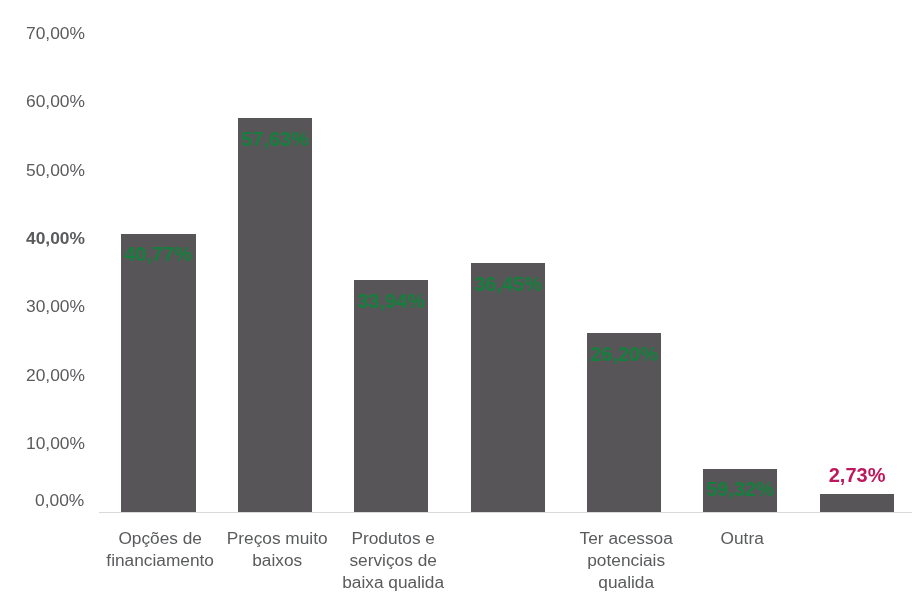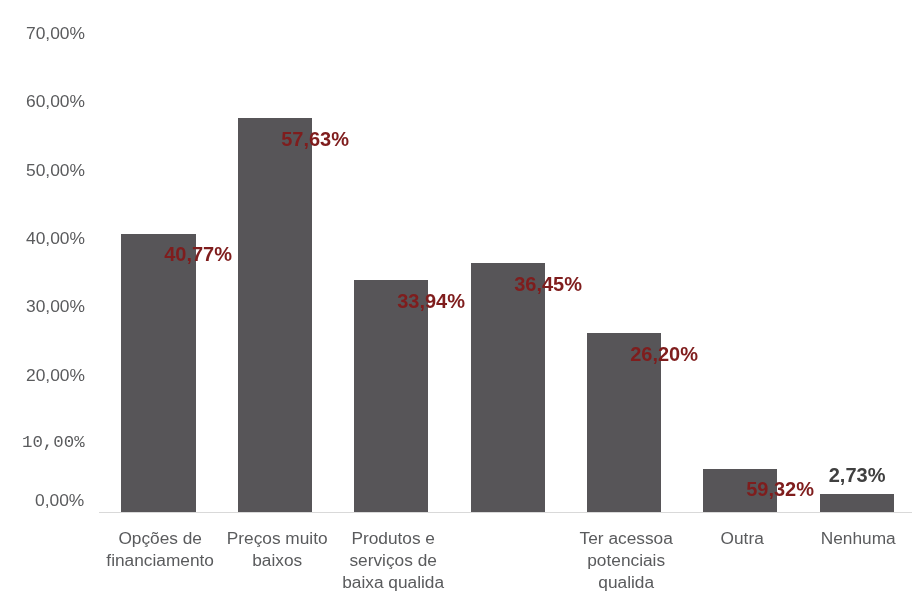--- a/index.html
+++ b/index.html
@@ -34,43 +34,43 @@
 
   
   .bar { position:absolute; background:#575558; }
 
   
   .dlabel {
     position:absolute;
     text-align:center; white-space:nowrap;
     font-size:20px; font-weight:bold;
   }
-  .dlabel.inside  { color:#7f1d1d;padding-left:40px; }
-  .dlabel.outside { color:#404040; }
+  .dlabel.inside  { color:#15803d; }
+  .dlabel.outside { color:#be185d; }
 
   
   .cat {
     position:absolute;
     text-align:center;
     font-size:17.3px; line-height:22px;
     color:#5a5b5d;
   }
 </style>
 </head>
 <body>
 
 <div id="chart">
 
   <div class="ytick" style="top: 22.7px;">70,00%</div>
   <div class="ytick" style="top: 91.1px;">60,00%</div>
   <div class="ytick" style="top: 159.5px;">50,00%</div>
-  <div class="ytick" style="top: 227.9px;">40,00%</div>
+  <div class="ytick" style="top: 227.9px; font-weight: bold;">40,00%</div>
   <div class="ytick" style="top: 296.3px;">30,00%</div>
   <div class="ytick" style="top: 364.7px;">20,00%</div>
-  <div class="ytick" style="top: 433.1px; font-family: Liberation Mono, monospace;">10,00%</div>
+  <div class="ytick" style="top: 433.1px;">10,00%</div>
   <div class="ytick" style="top: 490px;">0,00%</div>
 
   <div class="axis-line" style="top: 512.4px; background: rgb(217, 217, 217);"></div>
 
   <div class="bar" style="left: 121.475px; width: 74.2px; top: 233.533px; height: 278.867px; background: rgb(87, 85, 88);"></div>
   <div class="bar" style="left: 237.825px; width: 74.2px; top: 118.211px; height: 394.189px; background: rgb(87, 85, 88);"></div>
   <div class="bar" style="left: 354.175px; width: 74.2px; top: 280.25px; height: 232.15px; background: rgb(87, 85, 88);"></div>
   <div class="bar" style="left: 470.525px; width: 74.2px; top: 263.082px; height: 249.318px; background: rgb(87, 85, 88);"></div>
   <div class="bar" style="left: 586.875px; width: 74.2px; top: 333.192px; height: 179.208px; background: rgb(87, 85, 88);"></div>
   <div class="bar" style="left: 703.225px; width: 74.2px; top: 468.761px; height: 43.6392px; background: rgb(87, 85, 88);"></div>
@@ -82,15 +82,14 @@
   <div class="dlabel inside" style="left: 470.525px; width: 74.2px; top: 272.582px;">36,45%</div>
   <div class="dlabel inside" style="left: 586.875px; width: 74.2px; top: 342.692px;">26,20%</div>
   <div class="dlabel inside" style="left: 703.225px; width: 74.2px; top: 478.261px;">59,32%</div>
   <div class="dlabel outside" style="left: 819.575px; width: 74.2px; top: 464.327px;">2,73%</div>
 
   <div class="cat" style="left: 102.2px; width: 116.35px; top: 527.2px;">Opções de financiamento</div>
   <div class="cat" style="left: 218.55px; width: 116.35px; top: 527.2px; text-align: center;">Preços muito baixos</div>
   <div class="cat" style="left: 334.9px; width: 116.35px; top: 527.2px;">Produtos e serviços de baixa qualida</div>
   <div class="cat" style="left: 567.6px; width: 116.35px; top: 527.2px;">Ter acessoa potenciais qualida</div>
   <div class="cat" style="left: 683.95px; width: 116.35px; top: 527.2px;">Outra</div>
-  <div class="cat" style="left: 800.3px; width: 116.35px; top: 527.2px;">Nenhuma</div>
 
 </div>
 
 </body></html>

